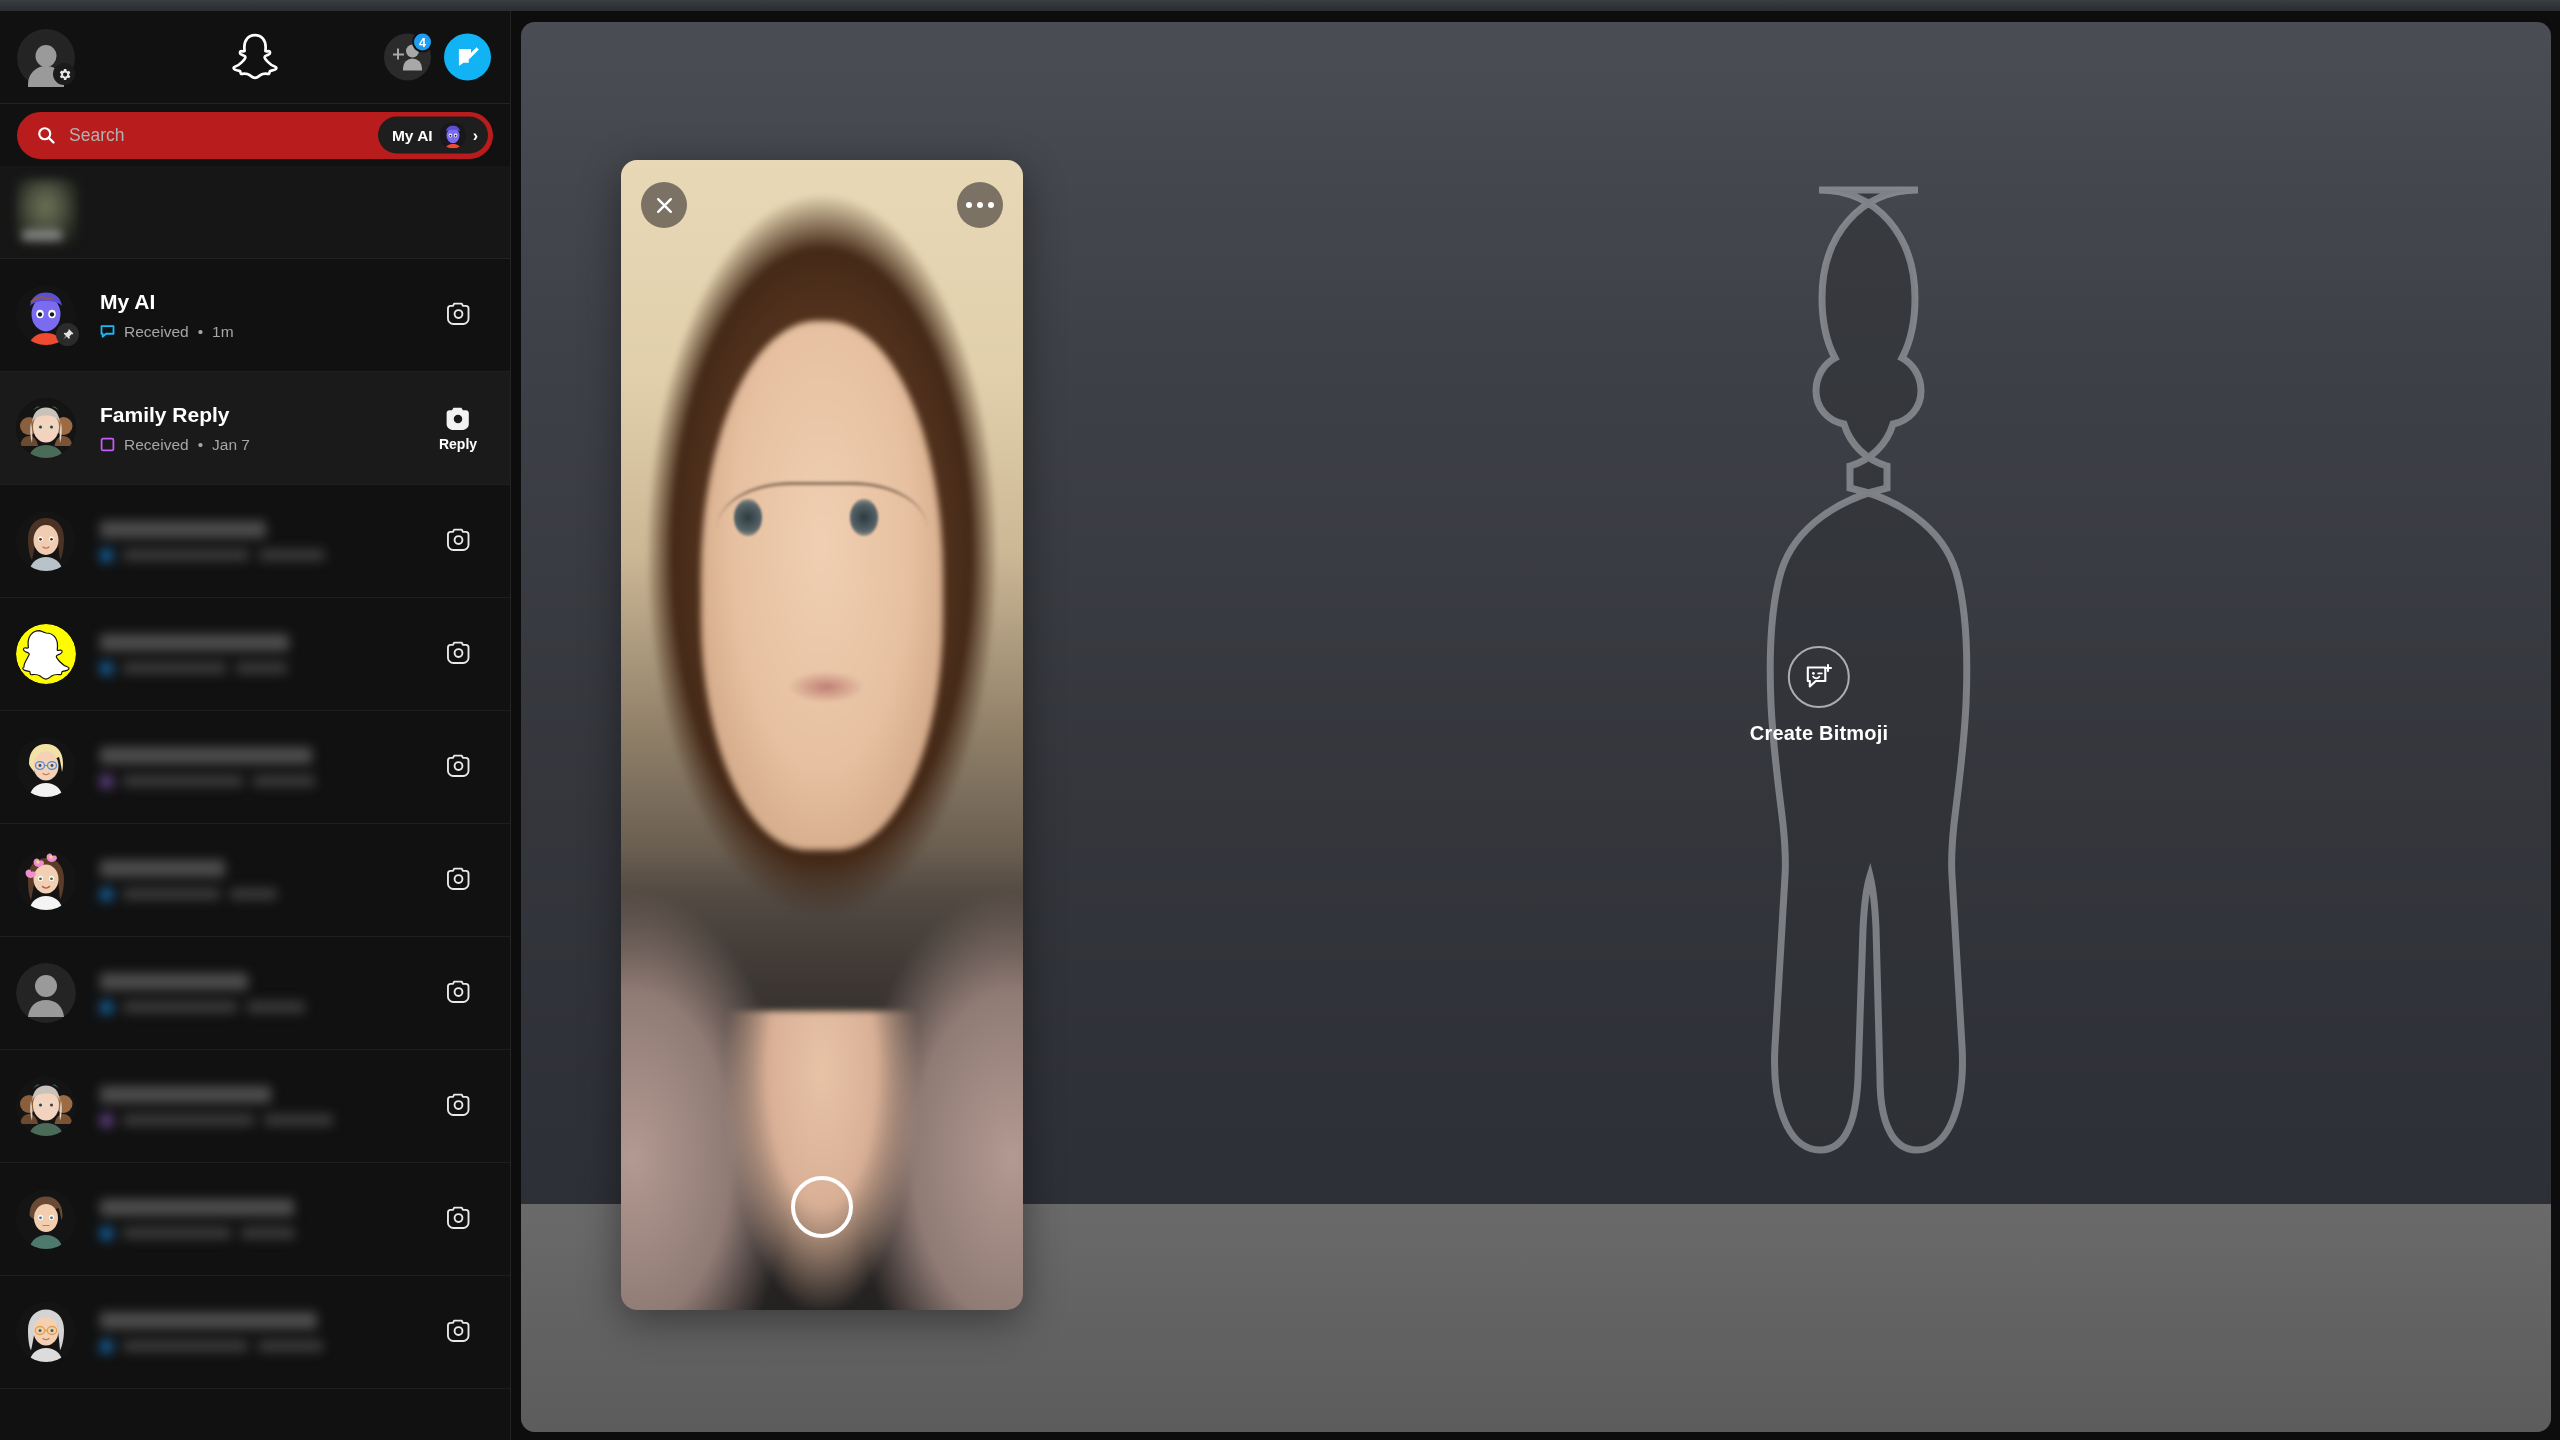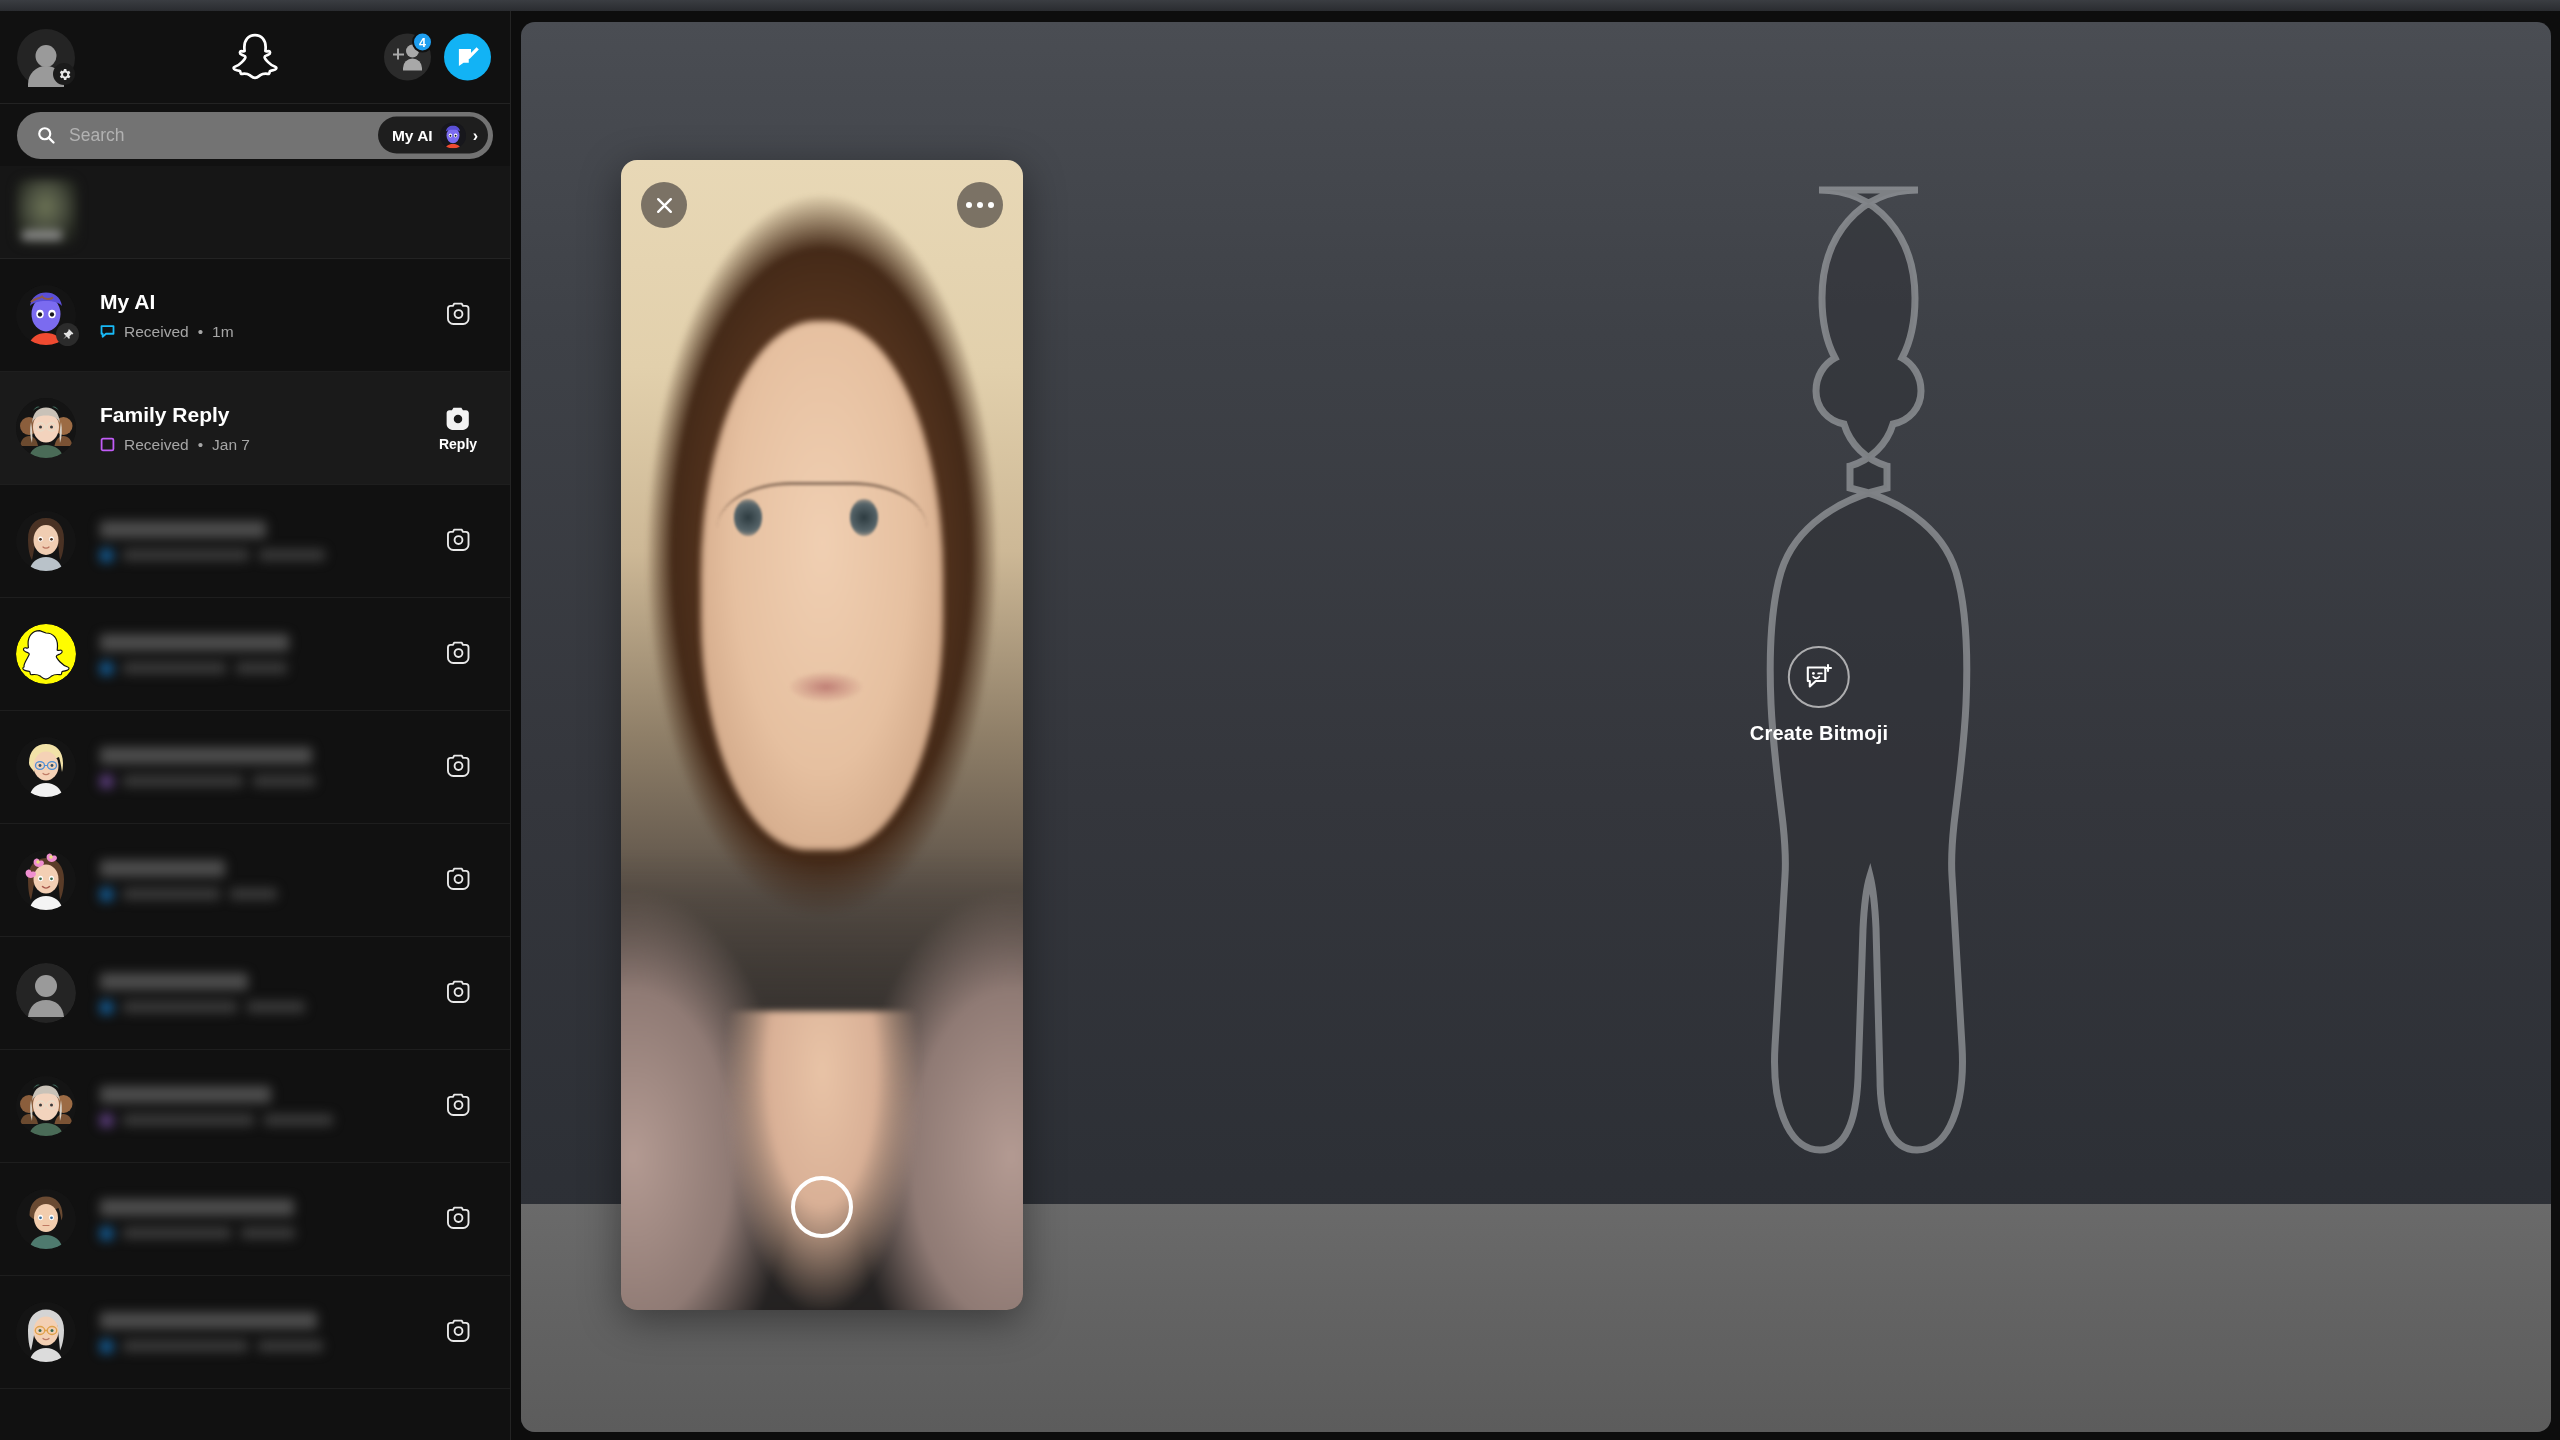--- a/index.html
+++ b/index.html
@@ -104,21 +104,21 @@
   .notif-text { color:#c6c6c6; font-size:16.5px; }
   .notif-link {
     color:#e9e9e9; font-size:16.5px; font-weight:bold;
     text-decoration:underline; text-underline-offset:3px; cursor:pointer;
   }
 
   
   .search-row { height:62px; flex:0 0 62px; display:flex; align-items:center; padding:0 17px; }
   .search-box {
     position:relative; width:100%; height:47px; border-radius:24px;
-    background:#737373; display:flex; align-items:center; padding-left:19px;justify-content:flex-end;
+    background:#b91c1c; display:flex; align-items:center; padding-left:19px;justify-content:flex-end;
   }
   .search-icon { width:20px; height:20px; flex:0 0 20px; }
   .search-icon svg { width:100%; height:100%; }
   .search-input {
     flex:1; background:transparent; border:none; outline:none;
     color:#fff; font-size:17.5px; padding-left:13px;
     font-family:"Liberation Sans", sans-serif;
   }
   .search-input::placeholder { color:#b2b2b2; }
   .myai-pill {

